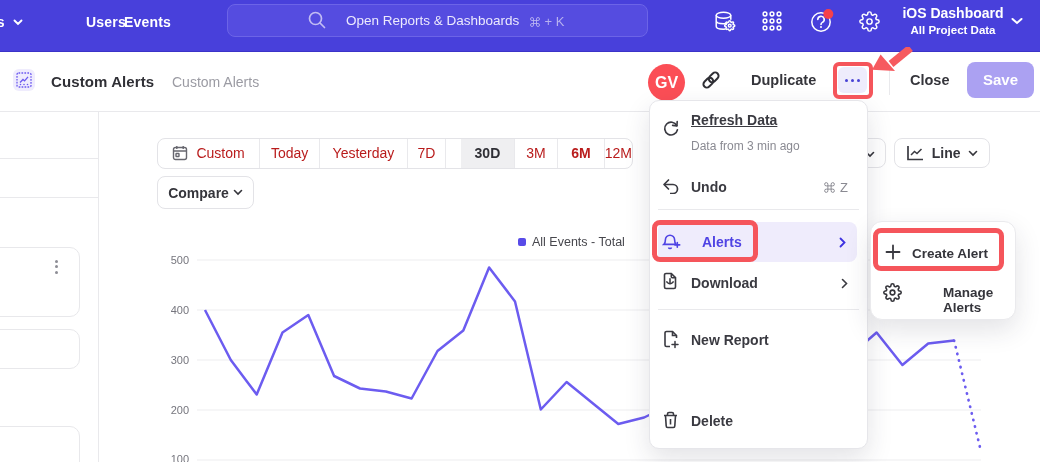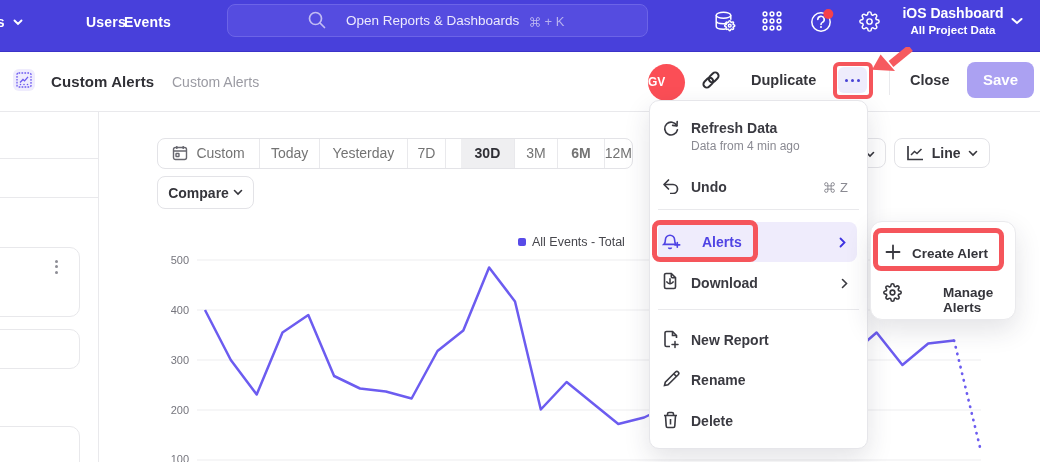--- a/index.html
+++ b/index.html
@@ -13,30 +13,30 @@
   .searchtxt{left:346px;top:12.5px;font-size:13.5px;color:#eceafd;}
   .cmdk{left:529px;top:14px;font-size:13px;color:#b7b1f0;}
   .projname{color:#fff;font-weight:700;text-align:center;}
   
   .hdr-icon{left:13px;top:69px;width:22px;height:22px;border-radius:6px;background:#efecfd;}
   .title{left:51px;top:73px;font-size:15px;font-weight:700;color:#303036;letter-spacing:.1px;}
   .crumb{left:172px;top:74px;font-size:14px;color:#9b9ba3;}
   .hline{background:#e9e9ec;height:1px;}
   .vline{background:#e9e9ec;width:1px;}
   .gv{left:648px;top:64px;width:37px;height:37px;border-radius:50%;background:#fb4e56;color:#fff;
-      font-size:12px;font-weight:700;line-height:37px;}
+      font-size:16px;font-weight:700;text-align:center;line-height:37px;}
   .hbtxt{font-size:14.5px;font-weight:700;color:#35353b;top:72px;}
   .dots-btn{left:838px;top:67px;width:29px;height:26px;border-radius:6px;background:#eeecfc;}
   .dot{position:absolute;width:3.5px;height:3.5px;border-radius:50%;background:#4843d5;top:11.5px;}
   .savebtn{left:967px;top:62px;width:67px;height:36px;border-radius:8px;background:#aba1f2;color:#fff;
       font-size:15px;font-weight:700;text-align:center;line-height:36px;}
   
   .seg{left:157px;top:137.5px;width:476px;height:31px;border:1px solid #e3e3e7;border-radius:8px;
        display:flex;align-items:stretch;box-sizing:border-box;background:#fff;}
-  .seg>div{display:flex;align-items:center;justify-content:center;font-size:14px;color:#737373;
+  .seg>div{display:flex;align-items:center;justify-content:center;font-size:14px;color:#b91c1c;
        border-right:1px solid #e9e9ec;}
   .seg>div:last-child{border-right:none;}
   .seg .sel{background:#efeff1;color:#2f2f35;font-weight:700;}
   .pillbtn{border:1px solid #e3e3e7;border-radius:8px;background:#fff;display:flex;align-items:center;
        justify-content:center;font-size:14px;font-weight:700;color:#35353b;box-sizing:border-box;}
   
   .card{background:#fff;border:1px solid #e8e8eb;border-radius:10px;box-sizing:border-box;}
   .menu{left:649px;top:100px;width:217px;height:347px;background:#fff;border:1px solid #e6e6ea;
         border-radius:10px;box-shadow:0 10px 26px rgba(40,40,60,.13);}
   .mrow{position:absolute;left:0;width:100%;height:40px;}
@@ -197,22 +197,22 @@
   <polyline stroke="#6c5cf0" stroke-width="2.5" stroke-linejoin="round" points="65.0,80.0 90.8,130.0 116.7,164.5 142.5,102.5 168.3,85.0 194.1,146.0 220.0,158.5 245.8,161.5 271.6,168.5 297.5,121.0 323.3,100.5 349.1,37.5 375.0,71.5 400.8,179.5 426.6,152.0 452.4,173.0 478.3,194.0 504.1,187.5 529.9,175.0 555.8,185.0 581.6,160.0 607.4,177.5 633.3,150.0 659.1,166.0 684.9,142.5 710.8,125.0 736.6,102.5 762.4,135.0 788.2,113.5 814.1,110.5"></polyline>
   <path d="M814.1 110.5L839.9 217.0" stroke="#6c5cf0" stroke-width="2.7" stroke-dasharray="0.4 6.4" stroke-linecap="round"></path>
 </svg>
 
 <div class="abs menu">
   <div class="mrow" style="top:7px;height:52px;">
     <svg class="micon" width="18" height="18" viewBox="0 0 18 18" style="top:12px;" fill="none" stroke="#3a3a41" stroke-width="1.7">
       <path d="M14.8 5.6A6.4 6.4 0 1 0 15.4 9.8" stroke-linecap="round"></path>
       <path d="M15.2 1.6L14.9 5.9L10.6 5.4" stroke-width="1.6" fill="none" stroke-linejoin="round" stroke-linecap="round"></path>
     </svg>
-    <div class="mtxt" style="top:12px;">Refresh Data</div>
-    <div class="mtxt" style="top:31px;font-weight:400;font-size:12px;color:#8a8a92;">Data from 4 min ago</div>
+    <div class="mtxt" style="top:4px;text-decoration:underline;">Refresh Data</div>
+    <div class="mtxt" style="top:31px;font-weight:400;font-size:12px;color:#8a8a92;">Data from 3 min ago</div>
   </div>
   <div class="mrow" style="top:65px;">
     <svg class="micon" width="18" height="16" viewBox="0 0 18 16" style="top:12px;" fill="none" stroke="#3a3a41" stroke-width="1.7">
       <path d="M2.5 6.5H11a4.5 4.5 0 0 1 0 9H8"></path>
       <path d="M6.5 2L2 6.5L6.5 11" stroke-linecap="round" stroke-linejoin="round"></path>
     </svg>
     <div class="mtxt" style="top:13px;">Undo</div>
     <div style="position:absolute;right:19px;top:14px;font-size:13px;color:#8a8a92;"><svg width="13" height="13" viewBox="0 0 24 24" style="vertical-align:-2px;">
           <path d="M18 3a3 3 0 0 0-3 3v12a3 3 0 1 0 3-3H6a3 3 0 1 0 3 3V6a3 3 0 1 0-3 3h12a3 3 0 0 0 3-3 3 3 0 0 0-3-3z" stroke="#8a8a92" stroke-width="1.8" fill="none"></path>
         </svg> Z</div>
@@ -243,27 +243,20 @@
   </div>
   <div style="position:absolute;left:8px;right:8px;top:208px;height:1px;background:#e9e9ec;"></div>
   <div class="mrow" style="top:219px;">
     <svg class="micon" width="18" height="20" viewBox="0 0 18 20" style="top:10px;" fill="none" stroke="#3a3a41" stroke-width="1.6">
       <path d="M14.5 8V5.5L10.5 1.5H4.5A1.5 1.5 0 0 0 3 3v12a1.5 1.5 0 0 0 1.5 1.5H8"></path>
       <path d="M10.5 1.5V5.5H14.5"></path>
       <path d="M13 11.5v6M10 14.5h6" stroke-width="1.5" stroke-linecap="round"></path>
     </svg>
     <div class="mtxt" style="top:12px;">New Report</div>
   </div>
-  <div class="mrow" style="top:258px;">
-    <svg class="micon" width="18" height="18" viewBox="0 0 18 18" style="top:11px;" fill="none" stroke="#3a3a41" stroke-width="1.6">
-      <path d="M2.5 15.5l.8-3.3L13.5 2a1.9 1.9 0 0 1 2.7 2.7L6 14.8l-3.5.7z"></path>
-      <path d="M11.8 3.8l2.6 2.6"></path>
-    </svg>
-    <div class="mtxt" style="top:13px;">Rename</div>
-  </div>
   <div class="mrow" style="top:299px;">
     <svg class="micon" width="17" height="18" viewBox="0 0 17 18" style="top:11px;" fill="none" stroke="#3a3a41" stroke-width="1.6">
       <path d="M2 4.5h13M5.5 4.5V3a1.5 1.5 0 0 1 1.5-1.5h3A1.5 1.5 0 0 1 11.5 3v1.5"></path>
       <path d="M3.5 4.5l.7 10.5A1.5 1.5 0 0 0 5.7 16.5h5.6a1.5 1.5 0 0 0 1.5-1.5l.7-10.5"></path>
       <path d="M8.5 8v5.5"></path>
     </svg>
     <div class="mtxt" style="top:13px;">Delete</div>
   </div>
 </div>
 

